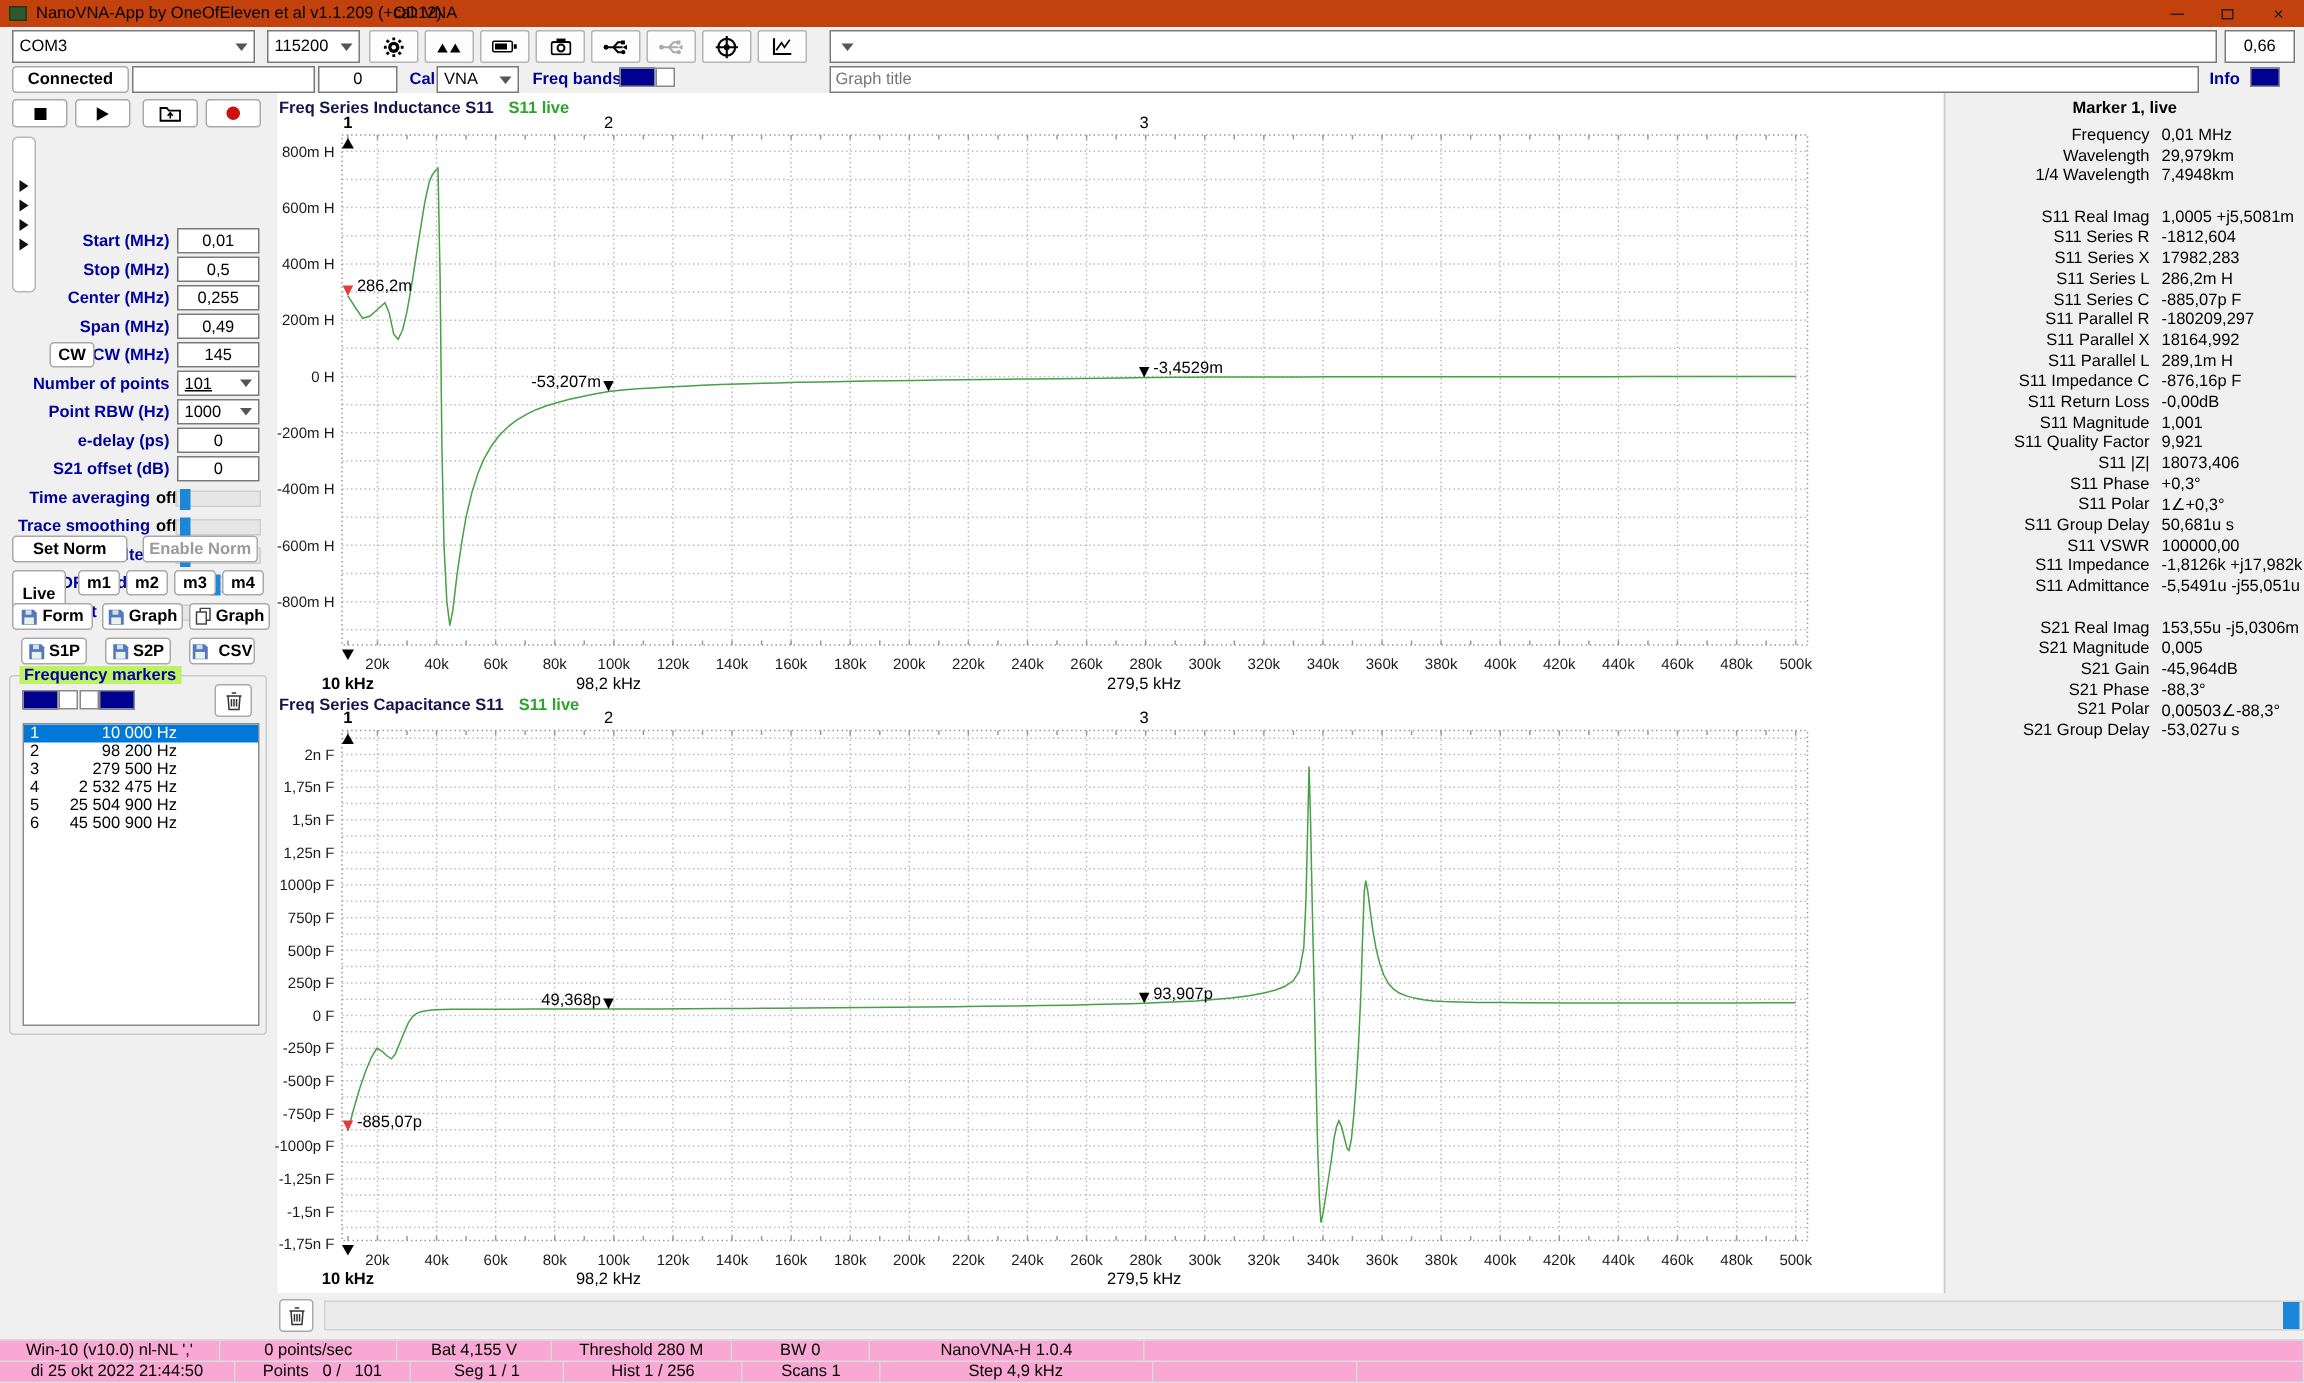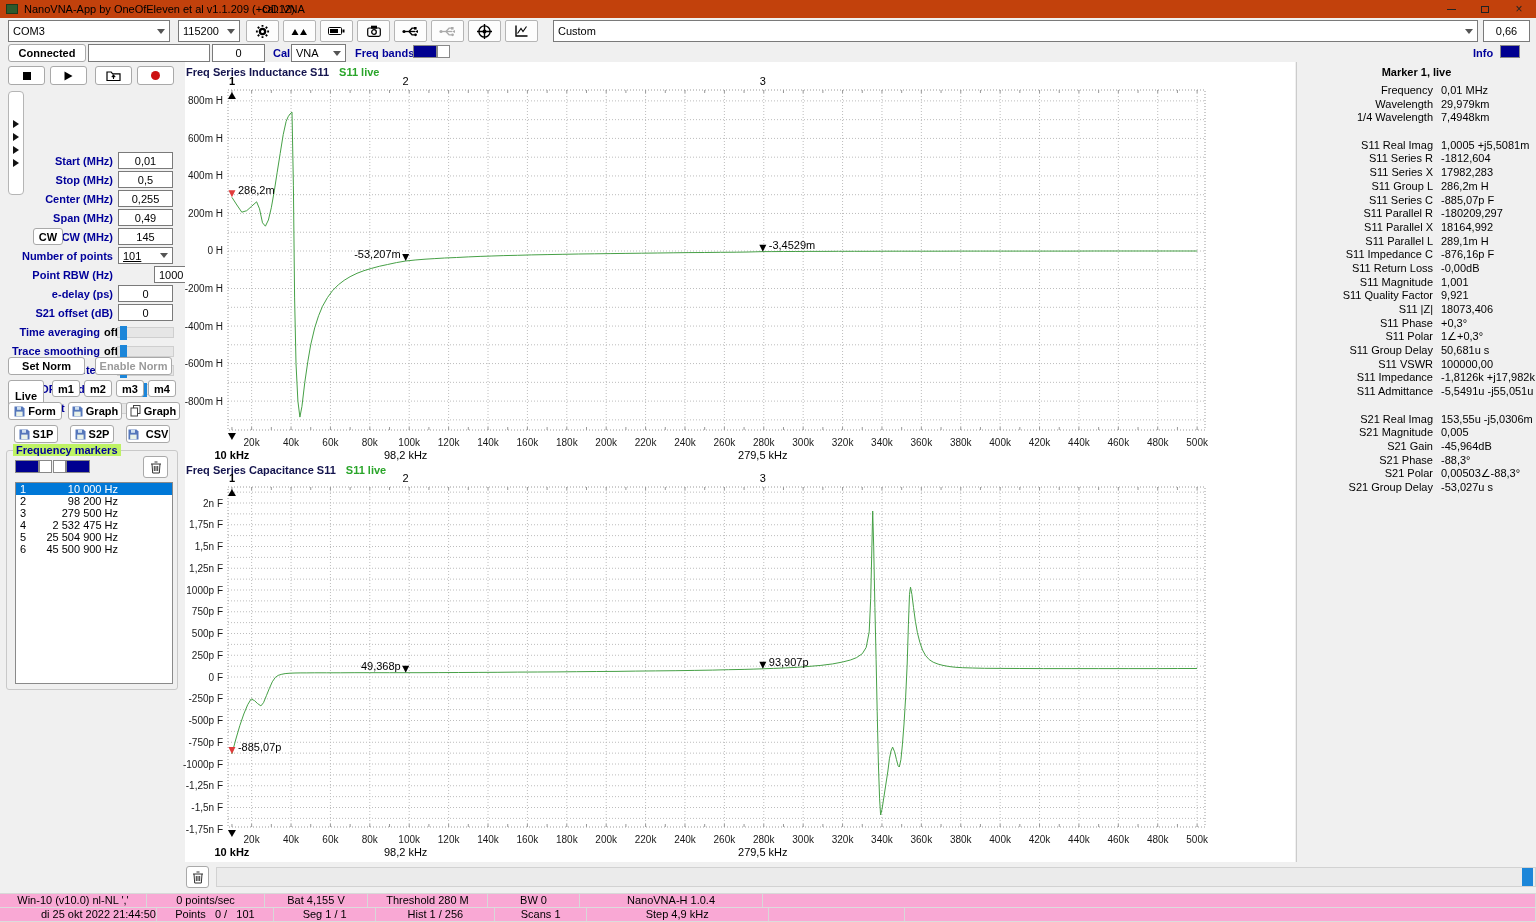--- a/index.html
+++ b/index.html
@@ -158,36 +158,36 @@
       </svg>
   </div>
   <div class="tbtn" style="left:505px;">
     <svg width="15" height="14" viewBox="0 0 15 14">
         <path d="M2 1.5 V12 H13.5" fill="none" stroke="#000" stroke-width="1.4"></path>
         <path d="M3.5 9.5 L7 4.5 L9 7.5 L12.5 2.5" fill="none" stroke="#000" stroke-width="1.1"></path>
       </svg>
   </div>
 
   <div class="combo" style="left:553px; top:20px; width:925px; height:22px;">
-    <span class="cv">Custom</span>
       <span class="chev"></span>
   </div>
   <div class="tfield" style="left:1483px; top:20px; width:47px; height:22px; line-height:20px; text-align:center;">0,66</div>
 
   <div class="btn" style="left:8px; top:44px; width:78px; height:18px;">Connected</div>
   <input class="tfield" style="left: 88px; top: 44px; width: 122px; height: 18px;" value="">
   <div class="tfield" style="left:212px; top:44px; width:53px; height:18px; line-height:16px; text-align:center;">0</div>
   <span class="navylbl" style="position:absolute; left:273px; top:47px;">Cal</span>
   <div class="combo" style="left:291px; top:44px; width:55px; height:18px;">
     <span class="cv">VNA</span>
       <span class="chev"></span>
   </div>
   <span class="navylbl" style="position:absolute; left:355px; top:47px;">Freq bands</span>
   <span class="swatch" style="left:413px; top:45px; width:24px; height:13px; background:#000090;"></span>
   <span class="swatch" style="left:437px; top:45px; width:13px; height:13px; background:#ffffff;"></span>
+  <input class="tfield" style="left: 553px; top: 44px; width: 913px; height: 18px;" placeholder="Graph title">
   <span class="navylbl" style="position:absolute; left:1473px; top:47px;">Info</span>
   <span class="swatch" style="left:1500px; top:45px; width:20px; height:13px; background:#000090;"></span>
 
   <div style="position:absolute; left:0; top:62px; width:185px; height:800px;">
     <div class="btn" style="left:8px; top:4px; width:37px; height:19px;">
         <span style="width:8px;height:8px;background:#000;display:inline-block;"></span>
       </div>
     <div class="btn" style="left:50px; top:4px; width:37px; height:19px;">
         <svg width="9" height="10" viewBox="0 0 9 10">
           <path d="M0.5 0.5 L8.5 5 L0.5 9.5 Z" fill="#000"></path>
@@ -221,21 +221,21 @@
         <input class="sinput" value="0,49" style="top: 119px;">
         <span class="srow-label" style="top: 141px;">CW (MHz)</span>
         <div class="btn" style="left: 33px; top: 138px; width: 30px; height: 17px;">CW</div>
         <input class="sinput" value="145" style="top: 138px;">
         <span class="srow-label" style="top: 160px;">Number of points</span>
         <div class="combo scombo" style="top: 157px; text-decoration: underline;">
           <span class="cv">101</span>
           <span class="chev"></span>
         </div>
         <span class="srow-label" style="top: 179px;">Point RBW (Hz)</span>
-        <div class="combo scombo" style="top: 176px; margin-left: 36px;">
+        <div class="combo scombo" style="top: 176px;">
           <span class="cv">1000</span>
           <span class="chev"></span>
         </div>
         <span class="srow-label" style="top: 198px;">e-delay (ps)</span>
         <input class="sinput" value="0" style="top: 195px;">
         <span class="srow-label" style="top: 217px;">S21 offset (dB)</span>
         <input class="sinput" value="0" style="top: 214px;">
       </div>
     <div id="side-sliders" style="position:absolute; left:0; top:28px; width:185px;">
         <div class="sliderrow" style="top: 235px;">
@@ -821,21 +821,21 @@
         </div>
         <div class="mp-row">
           <span class="mp-l">S11 Series R</span>
           <span class="mp-v">-1812,604</span>
         </div>
         <div class="mp-row">
           <span class="mp-l">S11 Series X</span>
           <span class="mp-v">17982,283</span>
         </div>
         <div class="mp-row">
-          <span class="mp-l">S11 Group L</span>
+          <span class="mp-l">S11 Series L</span>
           <span class="mp-v">286,2m H</span>
         </div>
         <div class="mp-row">
           <span class="mp-l">S11 Series C</span>
           <span class="mp-v">-885,07p F</span>
         </div>
         <div class="mp-row">
           <span class="mp-l">S11 Parallel R</span>
           <span class="mp-v">-180209,297</span>
         </div>
@@ -926,21 +926,21 @@
     <div class="st-row" id="st-row1">
         <div class="st-cell" style="width: 147px;">Win-10 (v10.0) nl-NL ','</div>
         <div class="st-cell" style="width: 118px;">0 points/sec</div>
         <div class="st-cell" style="width: 103px;">Bat 4,155 V</div>
         <div class="st-cell" style="width: 120px;">Threshold 280 M</div>
         <div class="st-cell" style="width: 92px;">BW 0</div>
         <div class="st-cell" style="width: 183px;">NanoVNA-H 1.0.4</div>
         <div class="st-cell" style="width: 773px;"></div>
       </div>
     <div class="st-row" id="st-row2">
-        <div class="st-cell" style="width: 158px; text-align: right;">di 25 okt 2022 21:44:50</div>
+        <div class="st-cell" style="width: 158px;">di 25 okt 2022 21:44:50</div>
         <div class="st-cell" style="width: 118px;">Points   0 /   101</div>
         <div class="st-cell" style="width: 103px;">Seg 1 / 1</div>
         <div class="st-cell" style="width: 120px;">Hist 1 / 256</div>
         <div class="st-cell" style="width: 92px;">Scans 1</div>
         <div class="st-cell" style="width: 183px;">Step 4,9 kHz</div>
         <div class="st-cell" style="width: 137px;"></div>
         <div class="st-cell" style="width: 636px;"></div>
       </div>
   </div>
 

